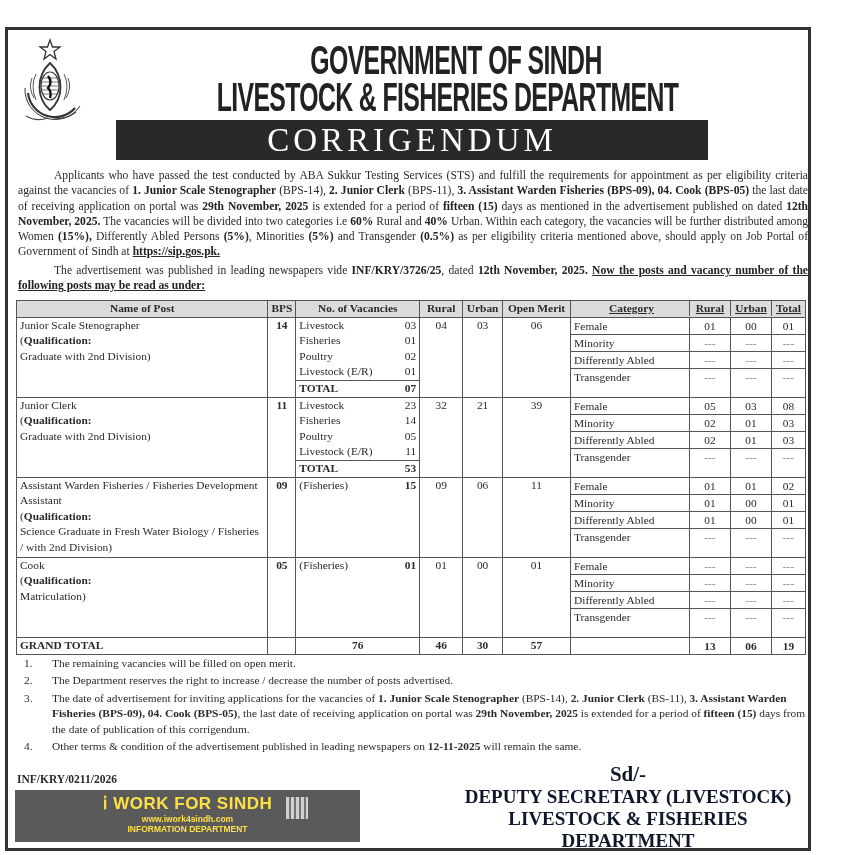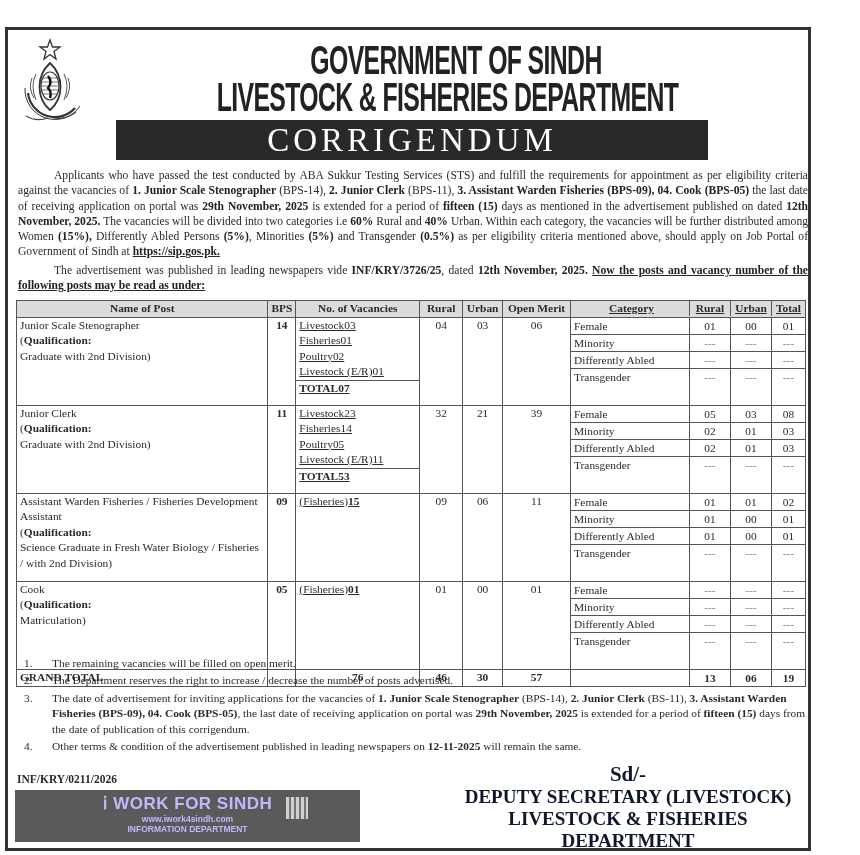--- a/index.html
+++ b/index.html
@@ -14,35 +14,35 @@
   .para b { font-weight:bold; color:#222; }
   .p1 { top:138px; }
   .p2 { top:233px; }
   .indent { display:inline-block; width:36px; }
   u { text-decoration:underline; }
   table.main { position:absolute; left:8px; top:270px; width:790px; border-collapse:collapse; font-size:11.4px; }
   table.main td, table.main th { border:1.5px solid #555; padding:0 3px; vertical-align:top; line-height:15.5px; }
   table.main th { background:#dcdcdc; font-weight:bold; height:15px; }
   .c { text-align:center; }
   .b { font-weight:bold; }
-  .vac { display:flex; justify-content:flex-start;text-decoration:underline; }
+  .vac { display:flex; justify-content:space-between; }
   .vac-total { border-top:1.5px solid #555; font-weight:bold; margin:0 -3px; padding:0 3px; }
   .cat-cell { padding:0 !important; }
   .cat-row { display:flex; border-bottom:1.5px solid #555; height:16px; line-height:16px; }
-  .cat-row:last-child { border-bottom:none; height:36px; }
+  .cat-row:last-child { border-bottom:none; height:28px; }
   .cat-row .cn { flex:0 0 115px; padding-left:3px; border-right:1.5px solid #555; }
   .cat-row .cv { flex:0 0 40px; text-align:center; border-right:1.5px solid #555; }
   .cat-row .cv:last-child { border-right:none; flex:1; }
   .dash { color:#888; }
   .notes { position:absolute; left:14px; top:626px; width:790px; font-size:11.4px; line-height:15.4px; }
   .note { display:flex; margin-bottom:2px; }
   .note .num { flex:0 0 28px; padding-left:2px; }
   .note .txt { flex:1; }
   .inf { position:absolute; left:9px; top:743px; font-weight:bold; font-size:11.5px; }
-  .iwork { position:absolute; left:7px; top:760px; width:345px; height:52px; background:#5a5a5a; color:#c4b5fd; font-family:"Liberation Sans", sans-serif; text-align:center; }
+  .iwork { position:absolute; left:7px; top:760px; width:345px; height:52px; background:#5a5a5a; color:#fde047; font-family:"Liberation Sans", sans-serif; text-align:center; }
   .iwork .brand { font-weight:900; font-size:17px; margin-top:3px; letter-spacing:0.5px; }
   .iwork .sub { font-size:8.5px; line-height:10px; font-weight:bold; }
   .qr { position:absolute; right:52px; top:7px; width:22px; height:22px; background:
     repeating-linear-gradient(90deg,#ddd 0 3px,#777 3px 5px), #ddd; opacity:0.9; }
   .sign { position:absolute; left:430px; top:732px; width:380px; text-align:center; font-weight:bold; color:#0f172a; }
   .sign .sd { font-size:21px; line-height:24px; }
   .sign .line { font-size:19px; line-height:22px; }
 </style>
 </head>
 <body>

